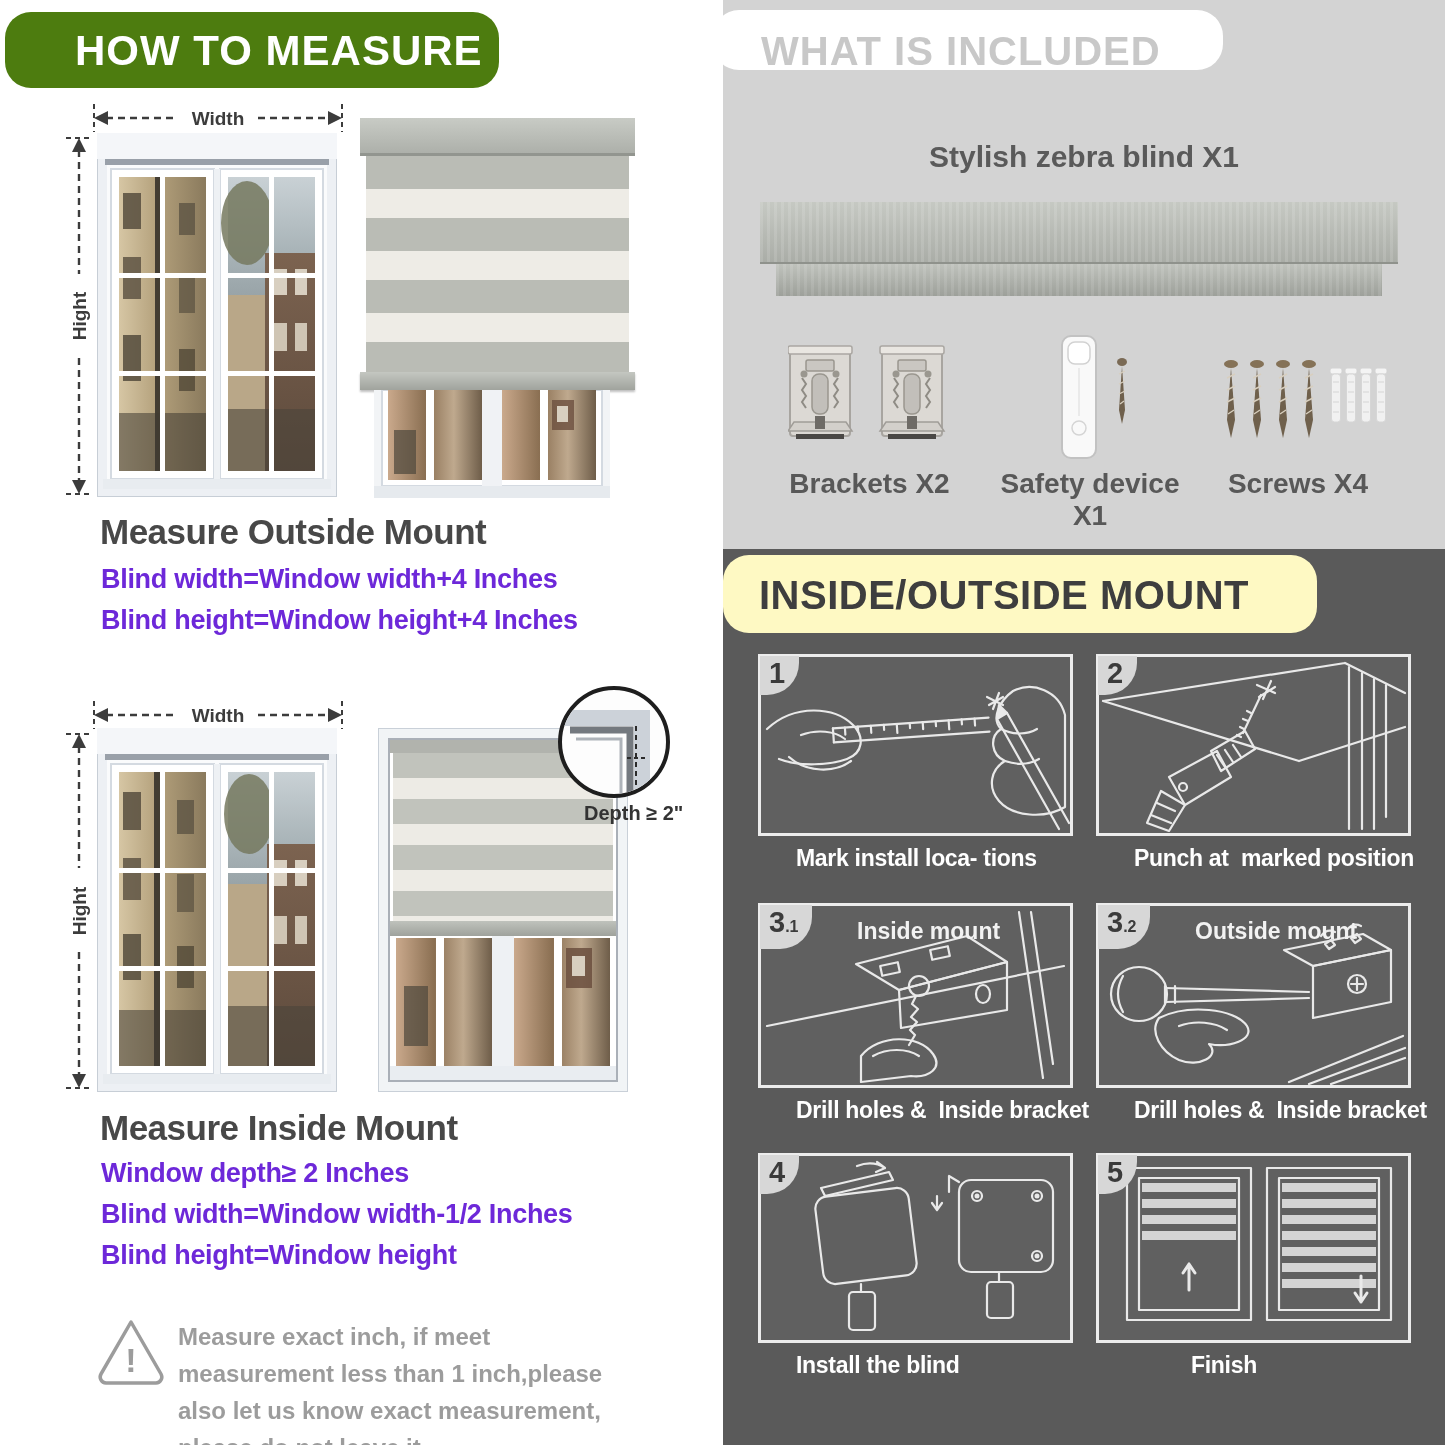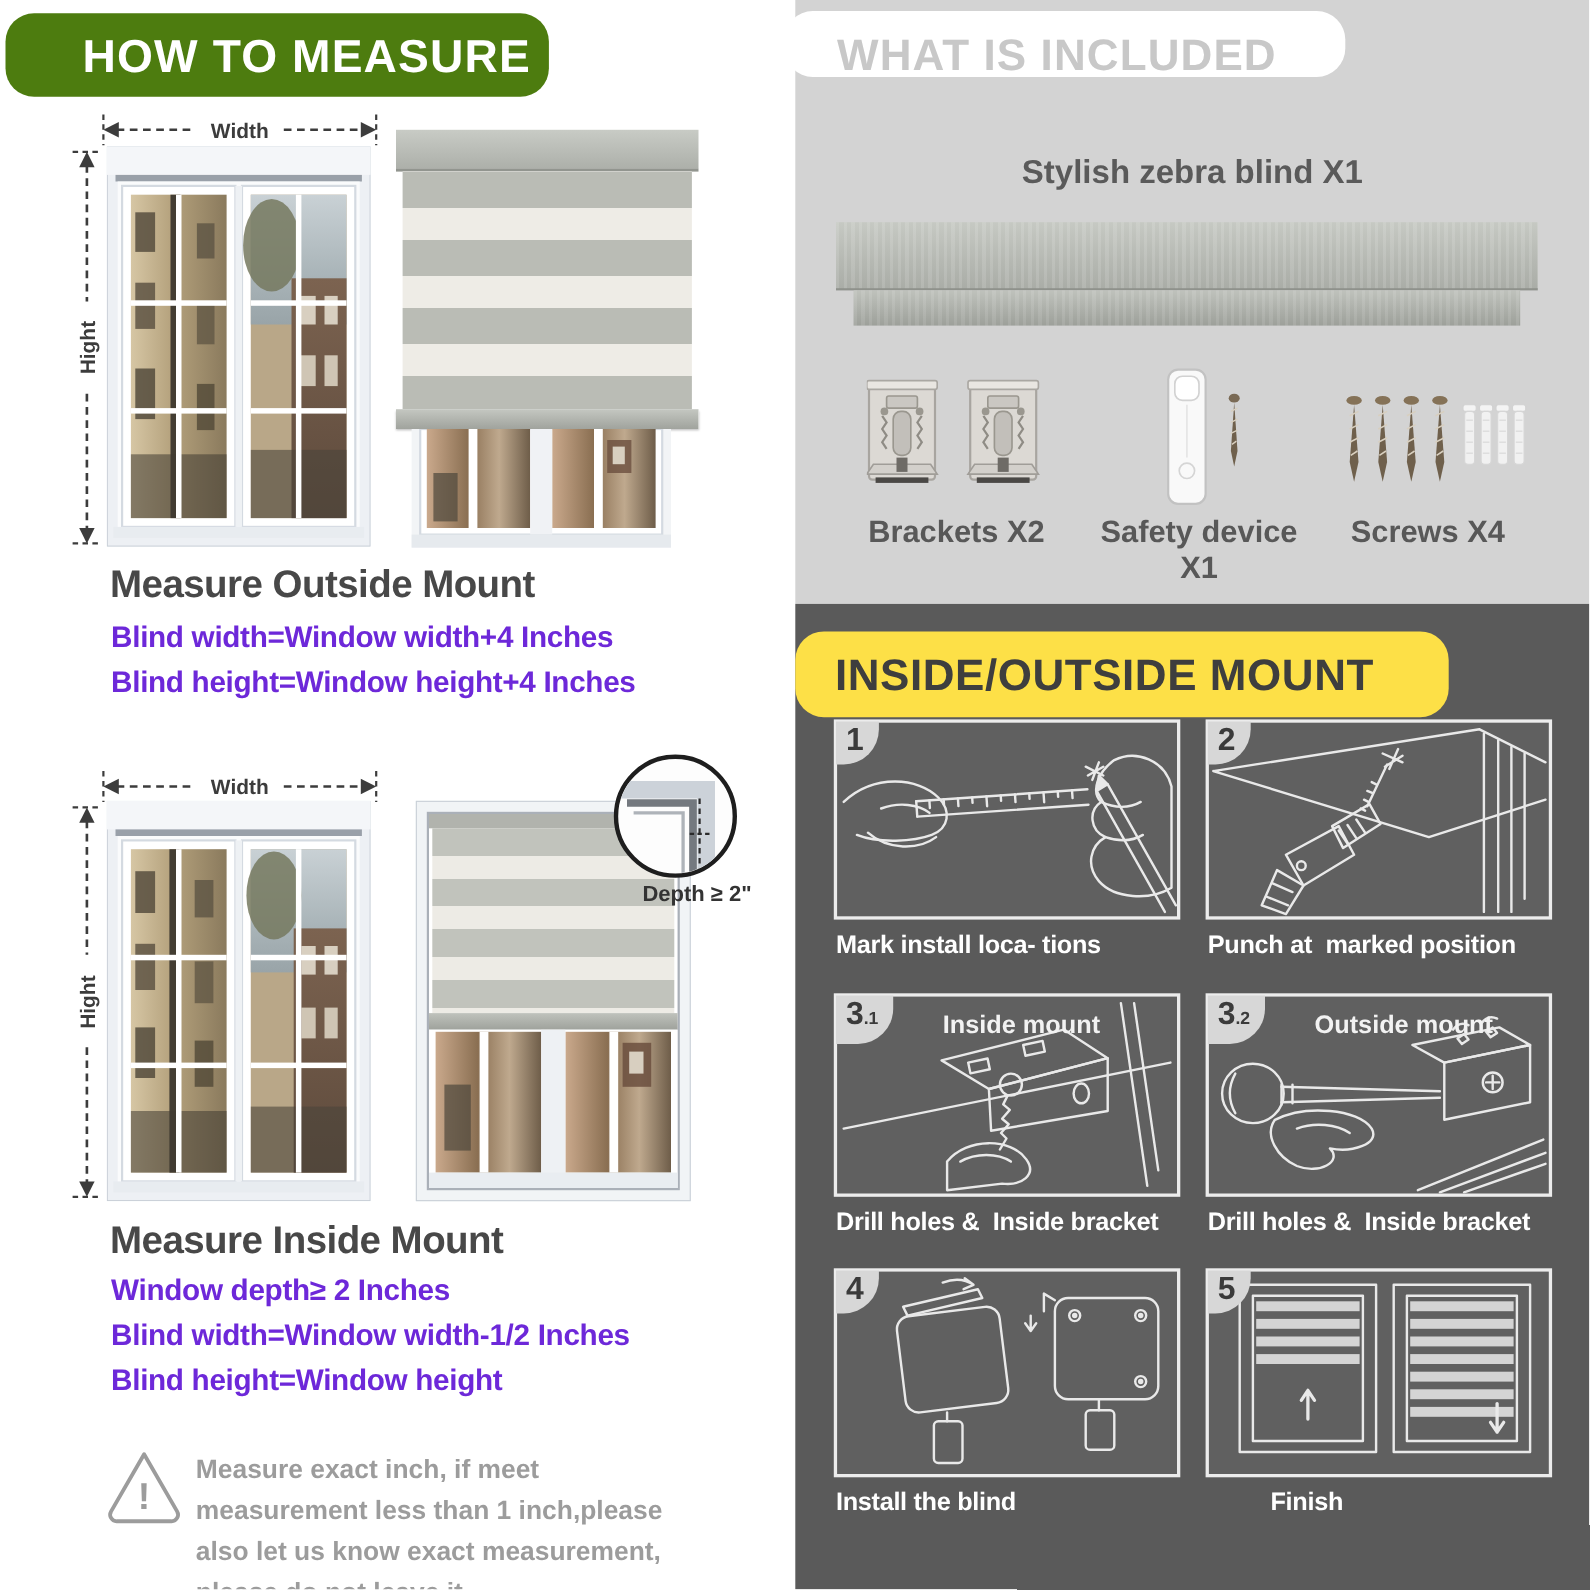--- a/index.html
+++ b/index.html
@@ -13,28 +13,28 @@
   .formula{font-size:27px;color:#6d28d9;letter-spacing:-0.3px;}
   .depth-lbl{font-size:20px;color:#333;}
   .warn-text{font-size:24px;color:#9c9c9c;line-height:37px;width:460px;}
   
   .right-bg{left:723px;top:0;width:722px;height:549px;background:#d3d3d3;}
   .dark-bg{left:723px;top:549px;width:722px;height:896px;background:#5a5a5a;}
   .hdr-included{left:713px;top:10px;width:510px;height:60px;background:#ffffff;border-radius:26px;
                 color:#c8c8c8;font-size:40px;line-height:82px;padding-left:48px;letter-spacing:1px;box-sizing:border-box;}
   .product-title{left:723px;top:140px;width:722px;text-align:center;font-size:30px;color:#5a5a5a;}
   .item-label{font-size:28px;color:#585858;text-align:center;}
-  .hdr-mount{left:723px;top:574px;width:594px;height:78px;background:#fde047;border-radius:26px;
+  .hdr-mount{left:723px;top:555px;width:594px;height:78px;background:#fef9c3;border-radius:26px;
              color:#3e3e3e;font-size:40px;line-height:80px;padding-left:36px;letter-spacing:0.5px;box-sizing:border-box;}
   .panel{position:absolute;border:3px solid #ececec;background:#606060;box-sizing:border-box;}
   .badge{position:absolute;left:-1px;top:-1px;background:#d7d7d7;color:#3b3b3b;
          padding:1px 14px 6px 9px;border-radius:0 0 32px 0;font-size:29px;line-height:32px;}
   .badge .sub{font-size:16px;}
   .p-title{position:absolute;color:#f2f2f2;font-size:23px;}
-  .caption{position:absolute;color:#ffffff;font-size:23px;white-space:pre-wrap;letter-spacing:-0.3px;}
+  .caption{position:absolute;color:#ffffff;font-size:23px;white-space:pre-wrap;letter-spacing:-0.3px;margin-left:36px;}
   .headrail-top{left:760px;top:202px;width:638px;height:60px;
       background:repeating-linear-gradient(90deg,rgba(255,255,255,.12) 0 3px,rgba(0,0,0,0) 3px 7px),
                  linear-gradient(180deg,#c6c9c3,#aaada7);box-shadow:0 2px 0 #8f928c;}
   .headrail-bot{left:776px;top:264px;width:606px;height:32px;
       background:repeating-linear-gradient(90deg,rgba(255,255,255,.10) 0 3px,rgba(0,0,0,0) 3px 7px),
                  linear-gradient(180deg,#bfc2bc,#9da09a);}
   
   .b1-cassette{left:360px;top:118px;width:275px;height:38px;
       background:linear-gradient(180deg,#c8cbc5,#adb0aa);border-bottom:3px solid #92958f;box-sizing:border-box;}
   .b1-body{left:366px;top:156px;width:263px;height:216px;

